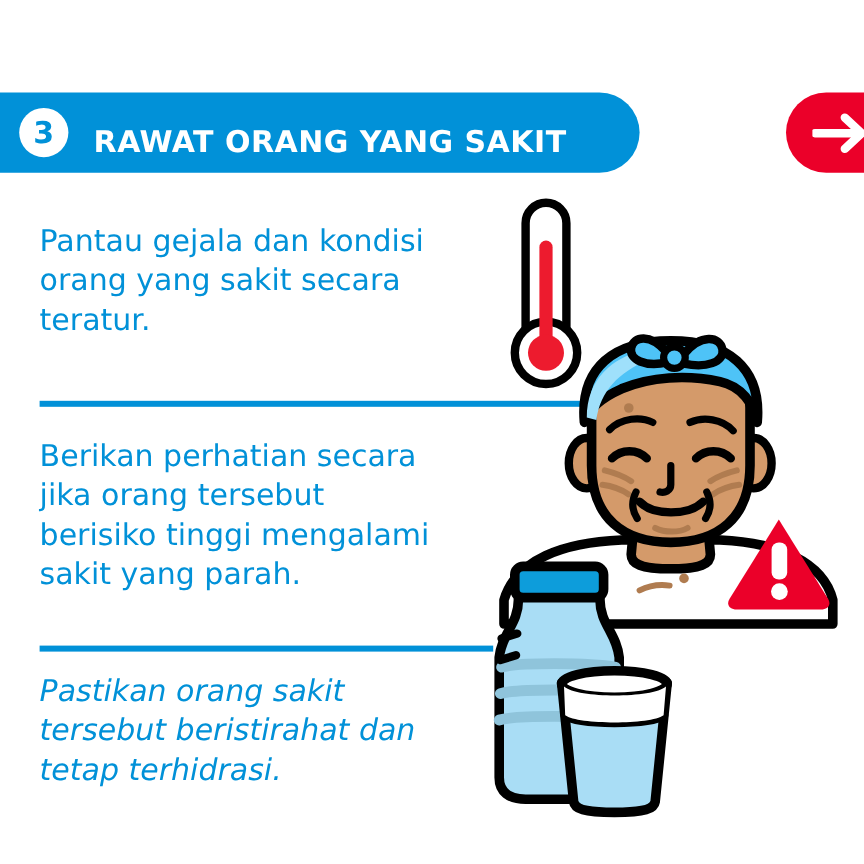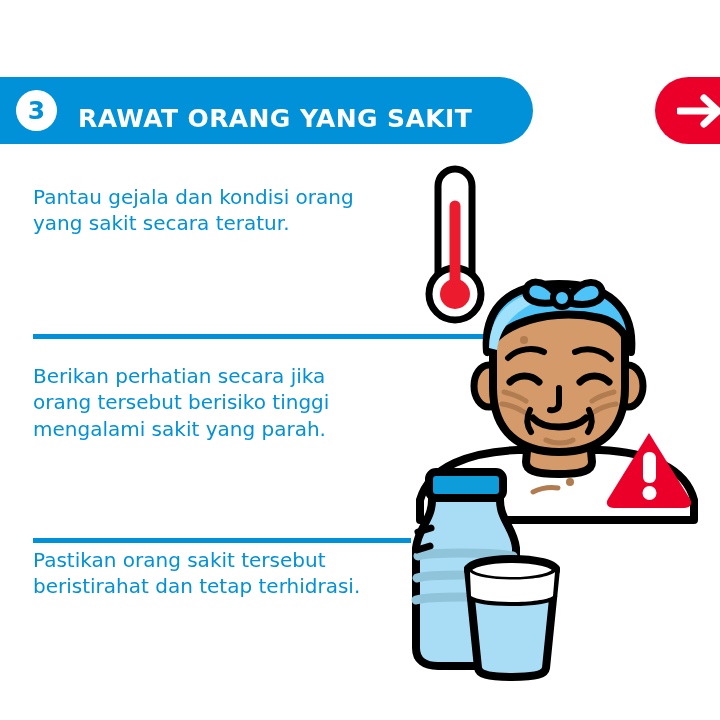--- a/index.html
+++ b/index.html
@@ -69,27 +69,27 @@
     box-sizing: border-box;
     cursor: pointer;
   }
   .next-btn svg { display: block; }
 
   
   .tip {
     position: absolute;
     left: 33px;
     color: #0191d8;
-    font-size: 20px;
+    font-size: 25px;
     line-height: 1.32;
     width: 330px;
   }
   #tip-1 { top: 184px; }
   #tip-2 { top: 363px; }
-  #tip-3 { top: 547px; }
+  #tip-3 { top: 559px; font-style: italic; }
 
   .divider {
     position: absolute;
     left: 33px;
     height: 5px;
     background: #0191d8;
   }
   #divider-1 { top: 334px; width: 452px; }
   #divider-2 { top: 538px; width: 378px; }
 

